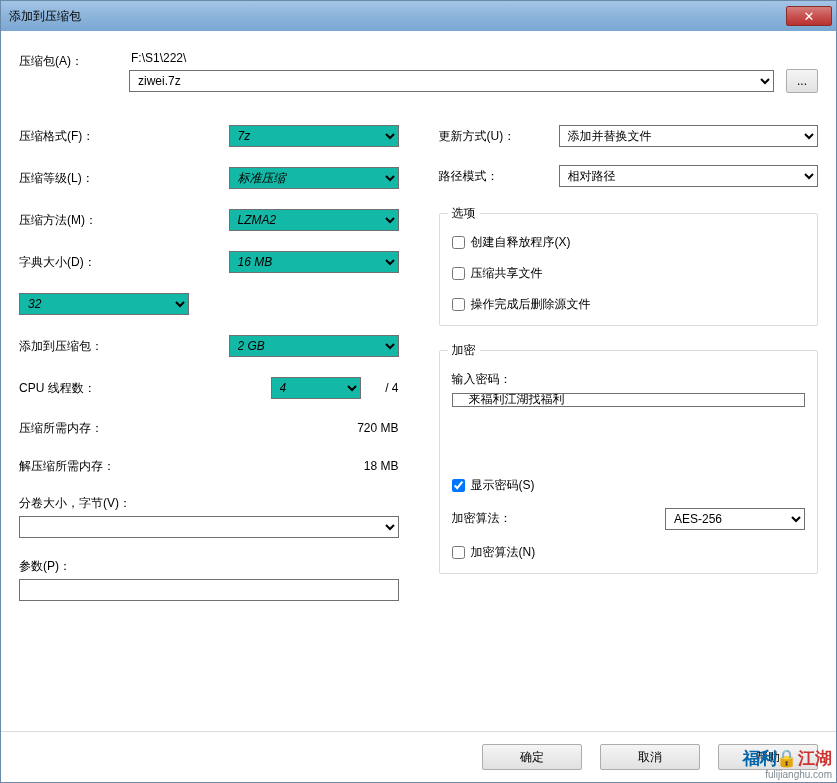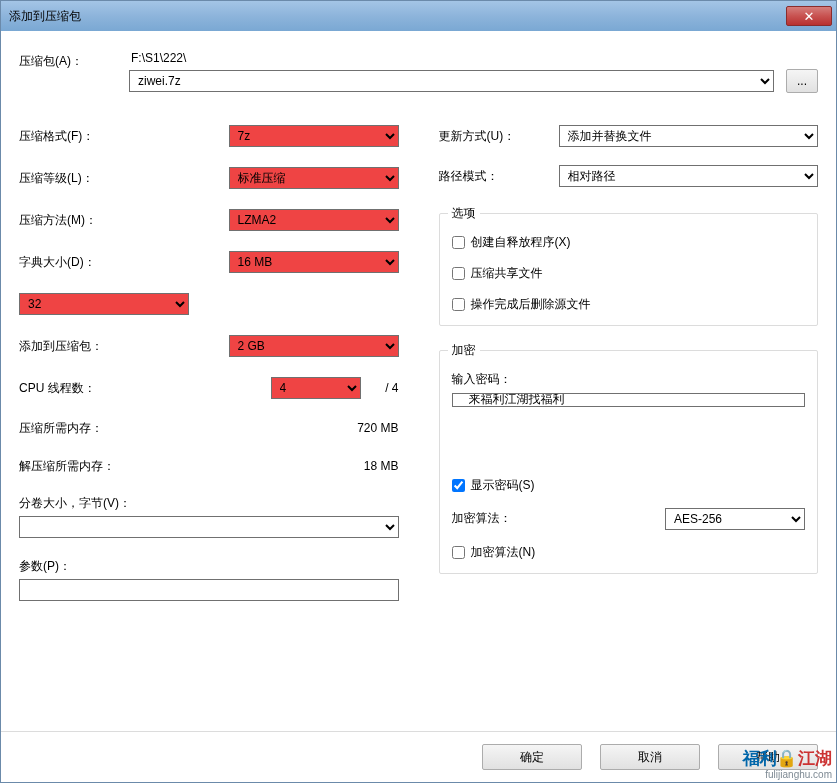--- a/index.html
+++ b/index.html
@@ -118,24 +118,25 @@
       height: 22px;
     }
     .form-label {
       flex: 1;
       font-size: 12px;
     }
     .form-combo {
       width: 170px;
       height: 22px;
       border: 1px solid #707070;
-      background: #ef4444;
-      font-size: 12px;
-      padding: 0 4px;
-      font-family: inherit;
+      background: #14b8a6;
+      font-size: 12px;
+      padding: 0 4px;
+      font-family: inherit;
+      font-style: italic;
     }
     .slash-text {
       margin-left: 8px;
       width: 30px;
       text-align: right;
       font-size: 12px;
     }
     .form-combo-small {
       width: 90px;
     }

